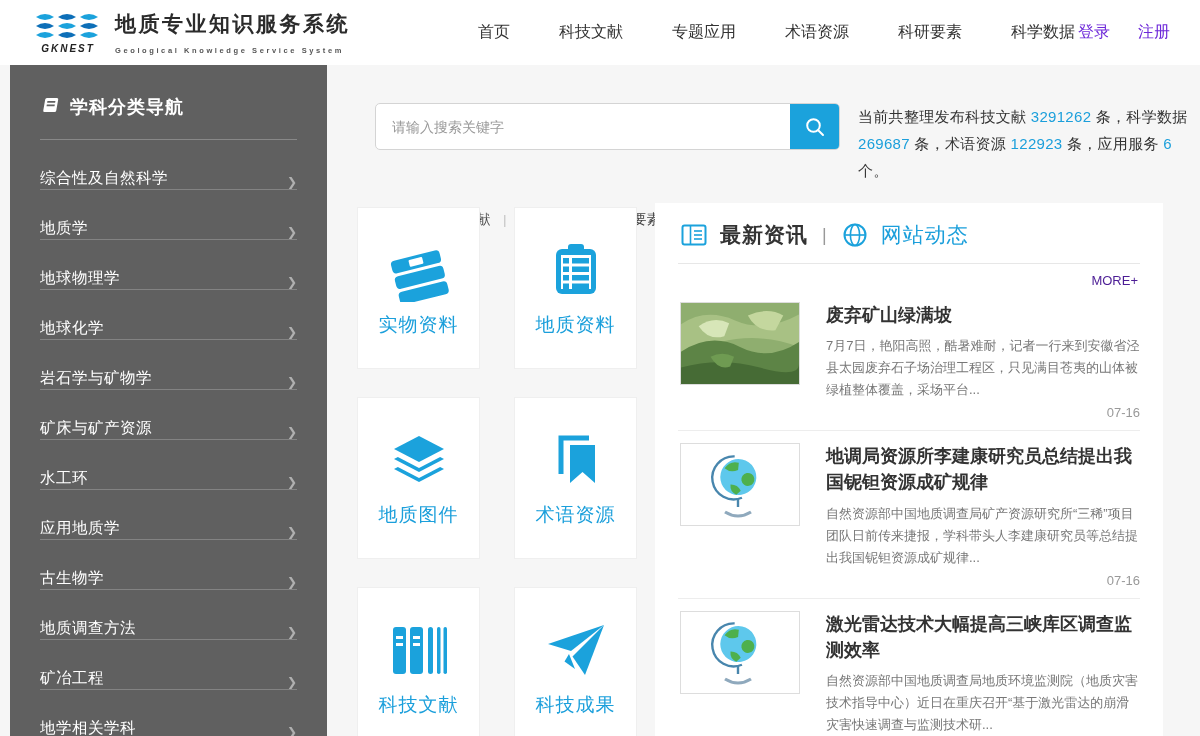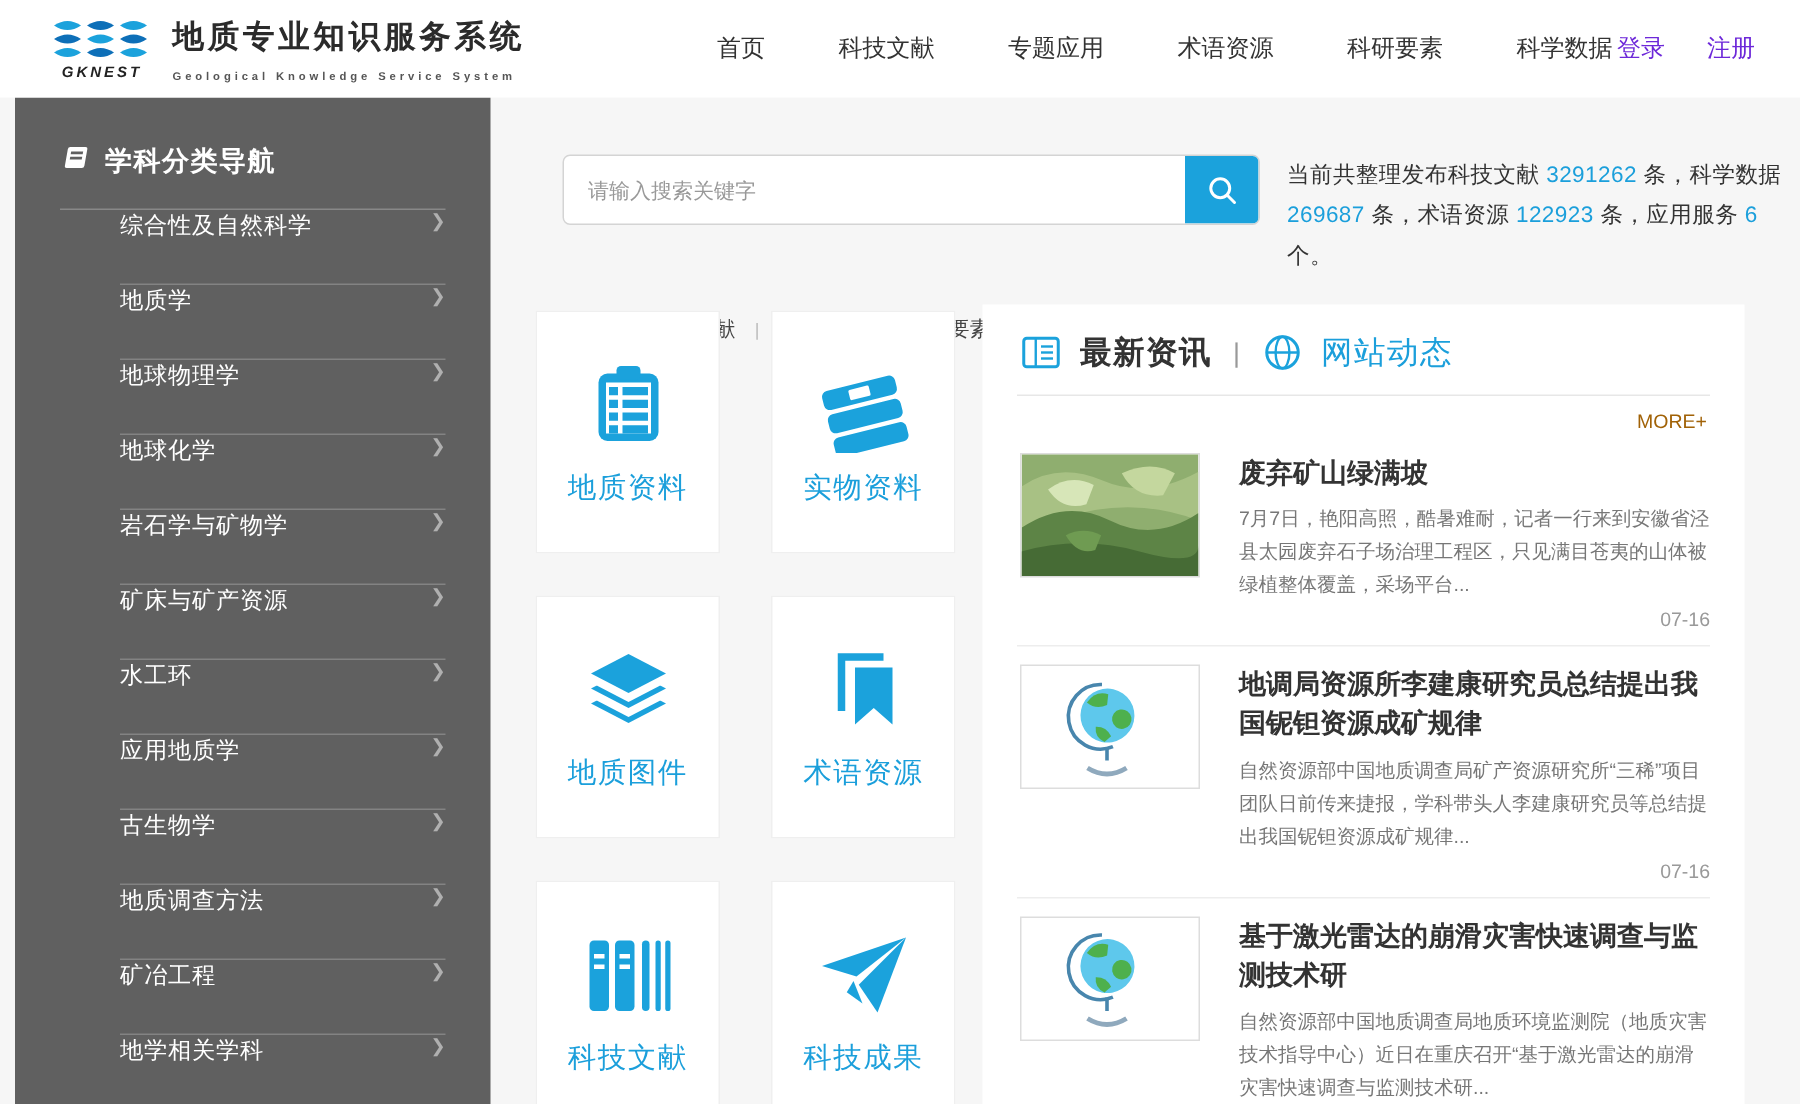--- a/index.html
+++ b/index.html
@@ -19,22 +19,22 @@
   .top-nav .nav-item { font-size:16px; color:#333; cursor:pointer; white-space:nowrap; }
   .auth { margin-left:auto; display:flex; gap:28px; }
   .auth span { font-size:16px; color:#6d28d9; cursor:pointer; }
 
   
   .sidebar { position:absolute; left:10px; top:65px; width:317px; height:671px;
              background:#606060; padding:0 30px; overflow:hidden; }
   .sidebar-head { display:flex; gap:10px; padding:30px 0 20px 0;
                   border-bottom:1px solid rgba(255,255,255,.25); }
   .sidebar-head .t { color:#fff; font-size:18px; font-weight:bold; letter-spacing:1px; }
-  .side-item { height:50px; display:flex; align-items:flex-start; justify-content:space-between;
-               border-bottom:1px solid rgba(255,255,255,.22); cursor:pointer;margin-left:40px; }
+  .side-item { height:50px; display:flex; align-items:flex-end; justify-content:space-between;
+               border-bottom:1px solid rgba(255,255,255,.22); cursor:pointer; }
   .side-item .lbl { color:#fff; font-size:15.5px; letter-spacing:.5px; }
   .side-item .chev { color:rgba(255,255,255,.5); font-size:12px; }
 
   
   .search-box { position:absolute; left:375px; top:103px; width:465px; height:47px;
                 background:#fff; border:1px solid #d4d4d4; border-radius:5px; display:flex; overflow:hidden; }
   .search-box input { flex:1; border:none; outline:none; padding:0 16px; font-size:14px; color:#333;
                       font-family:Liberation Sans, sans-serif; background:transparent; }
   .search-box input::placeholder { color:#999; }
   .search-btn { width:49px; background:#1ba2dc; border:none; display:flex; align-items:center;
@@ -59,21 +59,21 @@
   .tile .tl { margin-top:10px; font-size:19px; color:#1b9fdb; letter-spacing:1px; }
 
   
   .news { position:absolute; left:655px; top:203px; width:508px; height:533px;
           background:#fff; padding:12px 23px 0 23px; }
   .news-tabs { display:flex; align-items:center; gap:12px; padding:6px 0 14px 2px;
                border-bottom:1px solid #e7e7e7; }
   .news-tabs .tab1 { font-size:21px; font-weight:bold; color:#333; cursor:pointer; letter-spacing:1px;}
   .news-tabs .tab2 { font-size:21px; color:#1b9fdb; cursor:pointer; letter-spacing:1px;}
   .news-tabs .bar { color:#999; font-size:18px; margin:0 2px; }
-  .more { text-align:right; font-size:13px; color:#a16207; padding:9px 2px 2px 0; cursor:pointer; }
+  .more { text-align:right; font-size:13px; color:#4c1d95; padding:9px 2px 2px 0; cursor:pointer; }
   .article { display:flex; gap:26px; padding:12px 0 10px 2px; border-bottom:1px solid #ededed; cursor:pointer; }
   .article:last-child { border-bottom:none; }
   .thumb { width:120px; height:83px; border:1px solid #ddd; flex:none; overflow:hidden;
            display:flex; align-items:center; justify-content:center; background:#fff; }
   .thumb svg { display:block; }
   .art-body { flex:1; min-width:0; }
   .art-title { font-size:18px; font-weight:bold; color:#333; line-height:1.45; }
   .art-excerpt { font-size:13px; color:#777; line-height:1.7; margin-top:7px; }
   .art-date { text-align:right; font-size:13px; color:#999; margin-top:4px; }
 </style>
@@ -201,44 +201,44 @@
   <span class="f">科学数据</span>
 </div>
 
 <div class="stats">
   <span>当前共整理发布科技文献 </span><span class="hl">3291262</span><span> 条，科学数据</span><span class="hl">269687</span><span> 条，术语资源 </span><span class="hl">122923</span><span> 条，应用服务 </span><span class="hl">6</span><span> 个。</span>
 </div>
 
 <div class="tiles">
   <div class="tile">
     <svg viewBox="0 0 64 64" fill="#1ba2dc">
+      <g transform="rotate(-14 32 36)">
+        <rect x="7" y="17" width="50" height="13" rx="4"></rect>
+        <rect x="7" y="33" width="50" height="13" rx="4"></rect>
+        <rect x="7" y="49" width="50" height="13" rx="4"></rect>
+        <rect x="25" y="20" width="14" height="7" rx="1" fill="#fff"></rect>
+      </g>
+    </svg>
+    <span class="tl">实物资料</span>
+  </div>
+  <div class="tile">
+    <svg viewBox="0 0 64 64" fill="#1ba2dc">
       <rect x="12" y="11" width="40" height="45" rx="6"></rect>
       <rect x="17" y="17" width="30" height="34" fill="#fff"></rect>
       <rect x="19" y="20" width="6" height="5.5"></rect>
         <rect x="28" y="20" width="17" height="5.5"></rect>
       <rect x="19" y="28.5" width="6" height="5.5"></rect>
         <rect x="28" y="28.5" width="17" height="5.5"></rect>
       <rect x="19" y="37" width="6" height="5.5"></rect>
         <rect x="28" y="37" width="17" height="5.5"></rect>
       <rect x="19" y="45.5" width="6" height="5.5"></rect>
         <rect x="28" y="45.5" width="17" height="5.5"></rect>
       <rect x="24" y="6" width="16" height="9" rx="3"></rect>
     </svg>
     <span class="tl">地质资料</span>
-  </div>
-  <div class="tile">
-    <svg viewBox="0 0 64 64" fill="#1ba2dc">
-      <g transform="rotate(-14 32 36)">
-        <rect x="7" y="17" width="50" height="13" rx="4"></rect>
-        <rect x="7" y="33" width="50" height="13" rx="4"></rect>
-        <rect x="7" y="49" width="50" height="13" rx="4"></rect>
-        <rect x="25" y="20" width="14" height="7" rx="1" fill="#fff"></rect>
-      </g>
-    </svg>
-    <span class="tl">实物资料</span>
   </div>
   <div class="tile">
     <svg viewBox="0 0 64 64">
       <path d="M32 28 L57 41 L32 54 L7 41 Z" fill="#1ba2dc"></path>
       <path d="M32 24 L57 37 L32 50 L7 37 Z" fill="#fff"></path>
       <path d="M32 18 L57 31 L32 44 L7 31 Z" fill="#1ba2dc"></path>
       <path d="M32 14 L57 27 L32 40 L7 27 Z" fill="#fff"></path>
       <path d="M32 8 L57 21 L32 34 L7 21 Z" fill="#1ba2dc"></path>
     </svg>
     <span class="tl">地质图件</span>
@@ -342,18 +342,18 @@
           <path d="M22 15 q7 -7 15 -3 l-2 7 q-8 2 -13 -4 Z" fill="#4eb04d"></path>
           <circle cx="43" cy="30" r="6.5" fill="#4eb04d"></circle>
           <path d="M25 32 q7 1 9 8 l-5 3 q-6 -4 -4 -11 Z" fill="#4eb04d"></path>
           <path d="M34 5 A 21.5 21.5 0 1 0 34 47" fill="none" stroke="#4886ad" stroke-width="2.4"></path>
         </g>
         <line x1="33" y1="47" x2="33" y2="56" stroke="#4886ad" stroke-width="2.4"></line>
         <path d="M20 61 q13 8 26 0" fill="none" stroke="#8fa9bd" stroke-width="3.2"></path>
       </svg>
     </div>
     <div class="art-body">
-      <div class="art-title">基于激光雷达的崩滑灾害快速调查与监测技术研</div>
+      <div class="art-title">激光雷达技术大幅提高三峡库区调查监测效率</div>
       <div class="art-excerpt">自然资源部中国地质调查局地质环境监测院（地质灾害技术指导中心）近日在重庆召开“基于激光雷达的崩滑灾害快速调查与监测技术研...</div>
 
     </div>
   </div>
 </div>
 
 </body></html>

